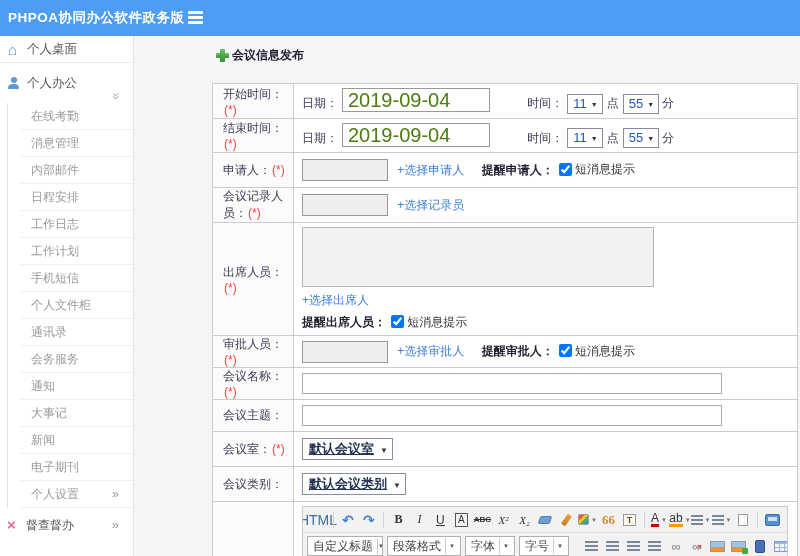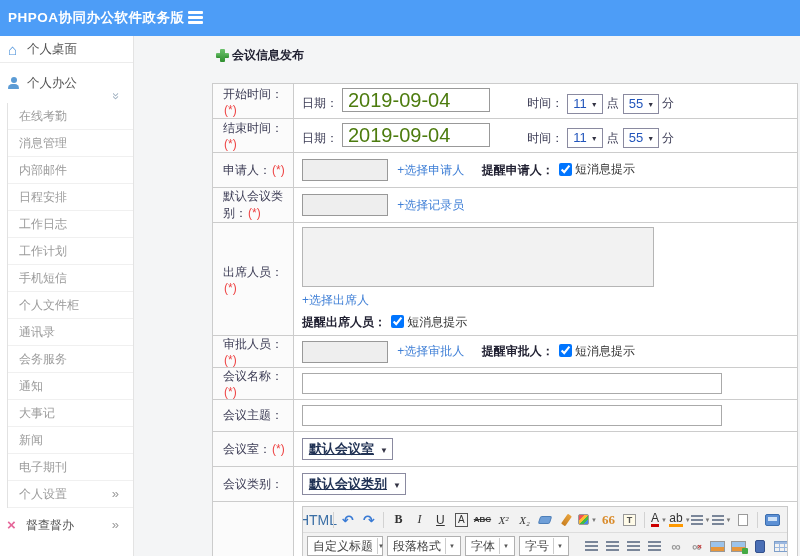--- a/index.html
+++ b/index.html
@@ -19,21 +19,21 @@
   .side-office { height:40px; line-height:40px; }
   .side-ic { position:absolute; left:8px; top:0; height:100%; display:flex; align-items:center; color:#4a90d9; }
   .home-glyph { font-size:15px; line-height:1; }
   .person-icon { width:11px; height:12px; position:relative; display:inline-block; }
   .person-icon::before { content:""; position:absolute; left:2.5px; top:0; width:6px; height:6px; border-radius:50%; background:#5b9bd5; }
   .person-icon::after { content:""; position:absolute; left:0; bottom:0; width:11px; height:5px; border-radius:5px 5px 1px 1px; background:#5b9bd5; }
   .chev-dbl-down { position:absolute; right:14px; top:0; color:#9fb0c0; font-size:13px; }
   .chev-dbl-down::after { content:"»"; display:inline-block; transform:rotate(90deg); }
   .chev-dbl-right { position:absolute; right:14px; color:#9a9a9a; font-size:13px; }
   .chev-dbl-right::after { content:"»"; }
-  .submenu { margin-left:7px; border-left:1px solid #e2e2e2; }
+  .submenu { margin-left:7px; border-left:1px solid #e2e2e2;padding-left:12px; }
   .sub-item { height:27px; line-height:26px; padding-left:11px; color:#9b9b9b; border-bottom:1px solid #f0f0f0; cursor:pointer; position:relative; }
   .side-bottom { position:relative; height:20px; line-height:20px; margin-top:7px; padding-left:26px; color:#555; cursor:pointer; }
   .cross-icon { position:absolute; left:7px; top:0; color:#e5679a; font-weight:bold; font-size:15px; line-height:20px; }
   .side-bottom .chev-dbl-right { top:0; }
   .sub-item .chev-dbl-right { top:0; }
 
   
   .content { position:absolute; left:135px; top:36px; right:0; bottom:0; background:#f4f5f6; }
   .page-title { position:absolute; left:81px; top:9px; height:20px; display:flex; align-items:center; }
   .plus-icon { position:relative; width:13px; height:13px; margin-right:3px; display:inline-block; }
@@ -189,21 +189,21 @@
       <td class="lbl"><span>申请人：</span><span class="req">(*)</span></td>
       <td class="fld">
         <input class="small-input" style="">
         <span class="link">+选择申请人</span>
         <span class="bold-label">提醒申请人：</span>
         <input type="checkbox" checked="checked" style=""><span>短消息提示</span>
       </td>
     </tr>
 
     <tr style="height:33px;">
-      <td class="lbl"><span>默认会议类别：</span><span class="req">(*)</span></td>
+      <td class="lbl"><span>会议记录人员：</span><span class="req">(*)</span></td>
       <td class="fld">
         <input class="small-input" style="">
         <span class="link">+选择记录员</span>
       </td>
     </tr>
 
     <tr style="height:93px;">
       <td class="lbl"><span>出席人员：</span><span class="req">(*)</span></td>
       <td class="fld">
         <textarea class="attendee-area" style=""></textarea>

